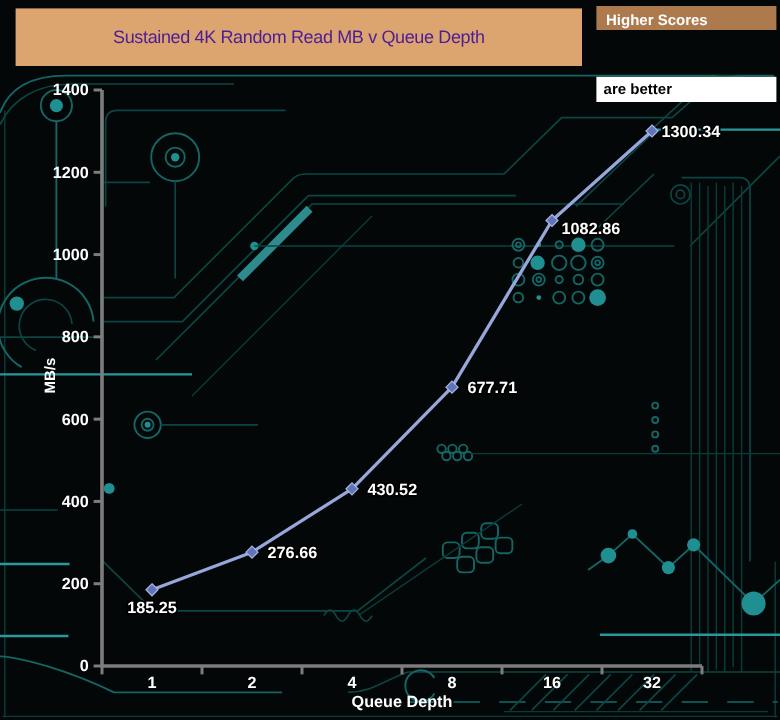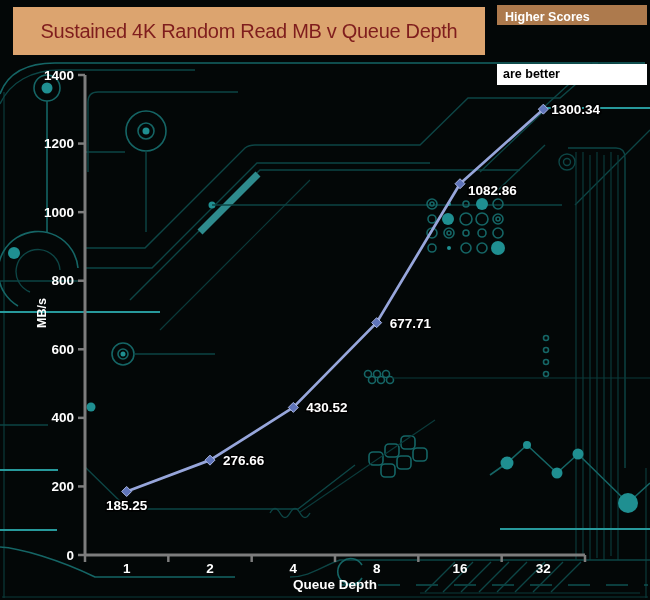--- a/index.html
+++ b/index.html
@@ -22,21 +22,21 @@
   .ylab,.xlab{font-size:13.5px;font-weight:bold;fill:#ffffff;}
   .ytitle{font-size:12.5px;font-weight:bold;fill:#ffffff;}
   .xtitle{font-size:13.5px;font-weight:bold;fill:#ffffff;}
   .dlab{font-size:13.5px;font-weight:bold;fill:#ffffff;paint-order:stroke;stroke:#000;stroke-width:3px;}
   .axis{stroke:#7d7d7d;stroke-width:3;fill:none;}
   .tick{stroke:#7d7d7d;stroke-width:2.5;}
 
   
   #titlebox{position:absolute;z-index:3;left:13px;top:7px;width:472px;height:48px;
             background:#dca46f;display:flex;align-items:center;justify-content:center;}
-  #titlebox span{font-size:20px;letter-spacing:-0.3px;color:#7f1d1d;white-space:nowrap;}
+  #titlebox span{font-size:15px;letter-spacing:-0.3px;color:#4c1d95;white-space:nowrap;}
   #hs{position:absolute;z-index:3;left:497px;top:5px;width:150px;height:20px;background:#ad7a4d;
       color:#fff;font-weight:bold;font-size:12.5px;line-height:24px;padding-left:8px;box-sizing:border-box;}
   #ab{position:absolute;z-index:3;left:497px;top:32px;width:150px;height:21px;background:#ffffff;
       color:#000;font-weight:bold;font-size:12.5px;line-height:21px;padding-left:6px;box-sizing:border-box;margin-top:32px;}
 </style>
 </head>
 <body>
 
 <div id="screen">
 

